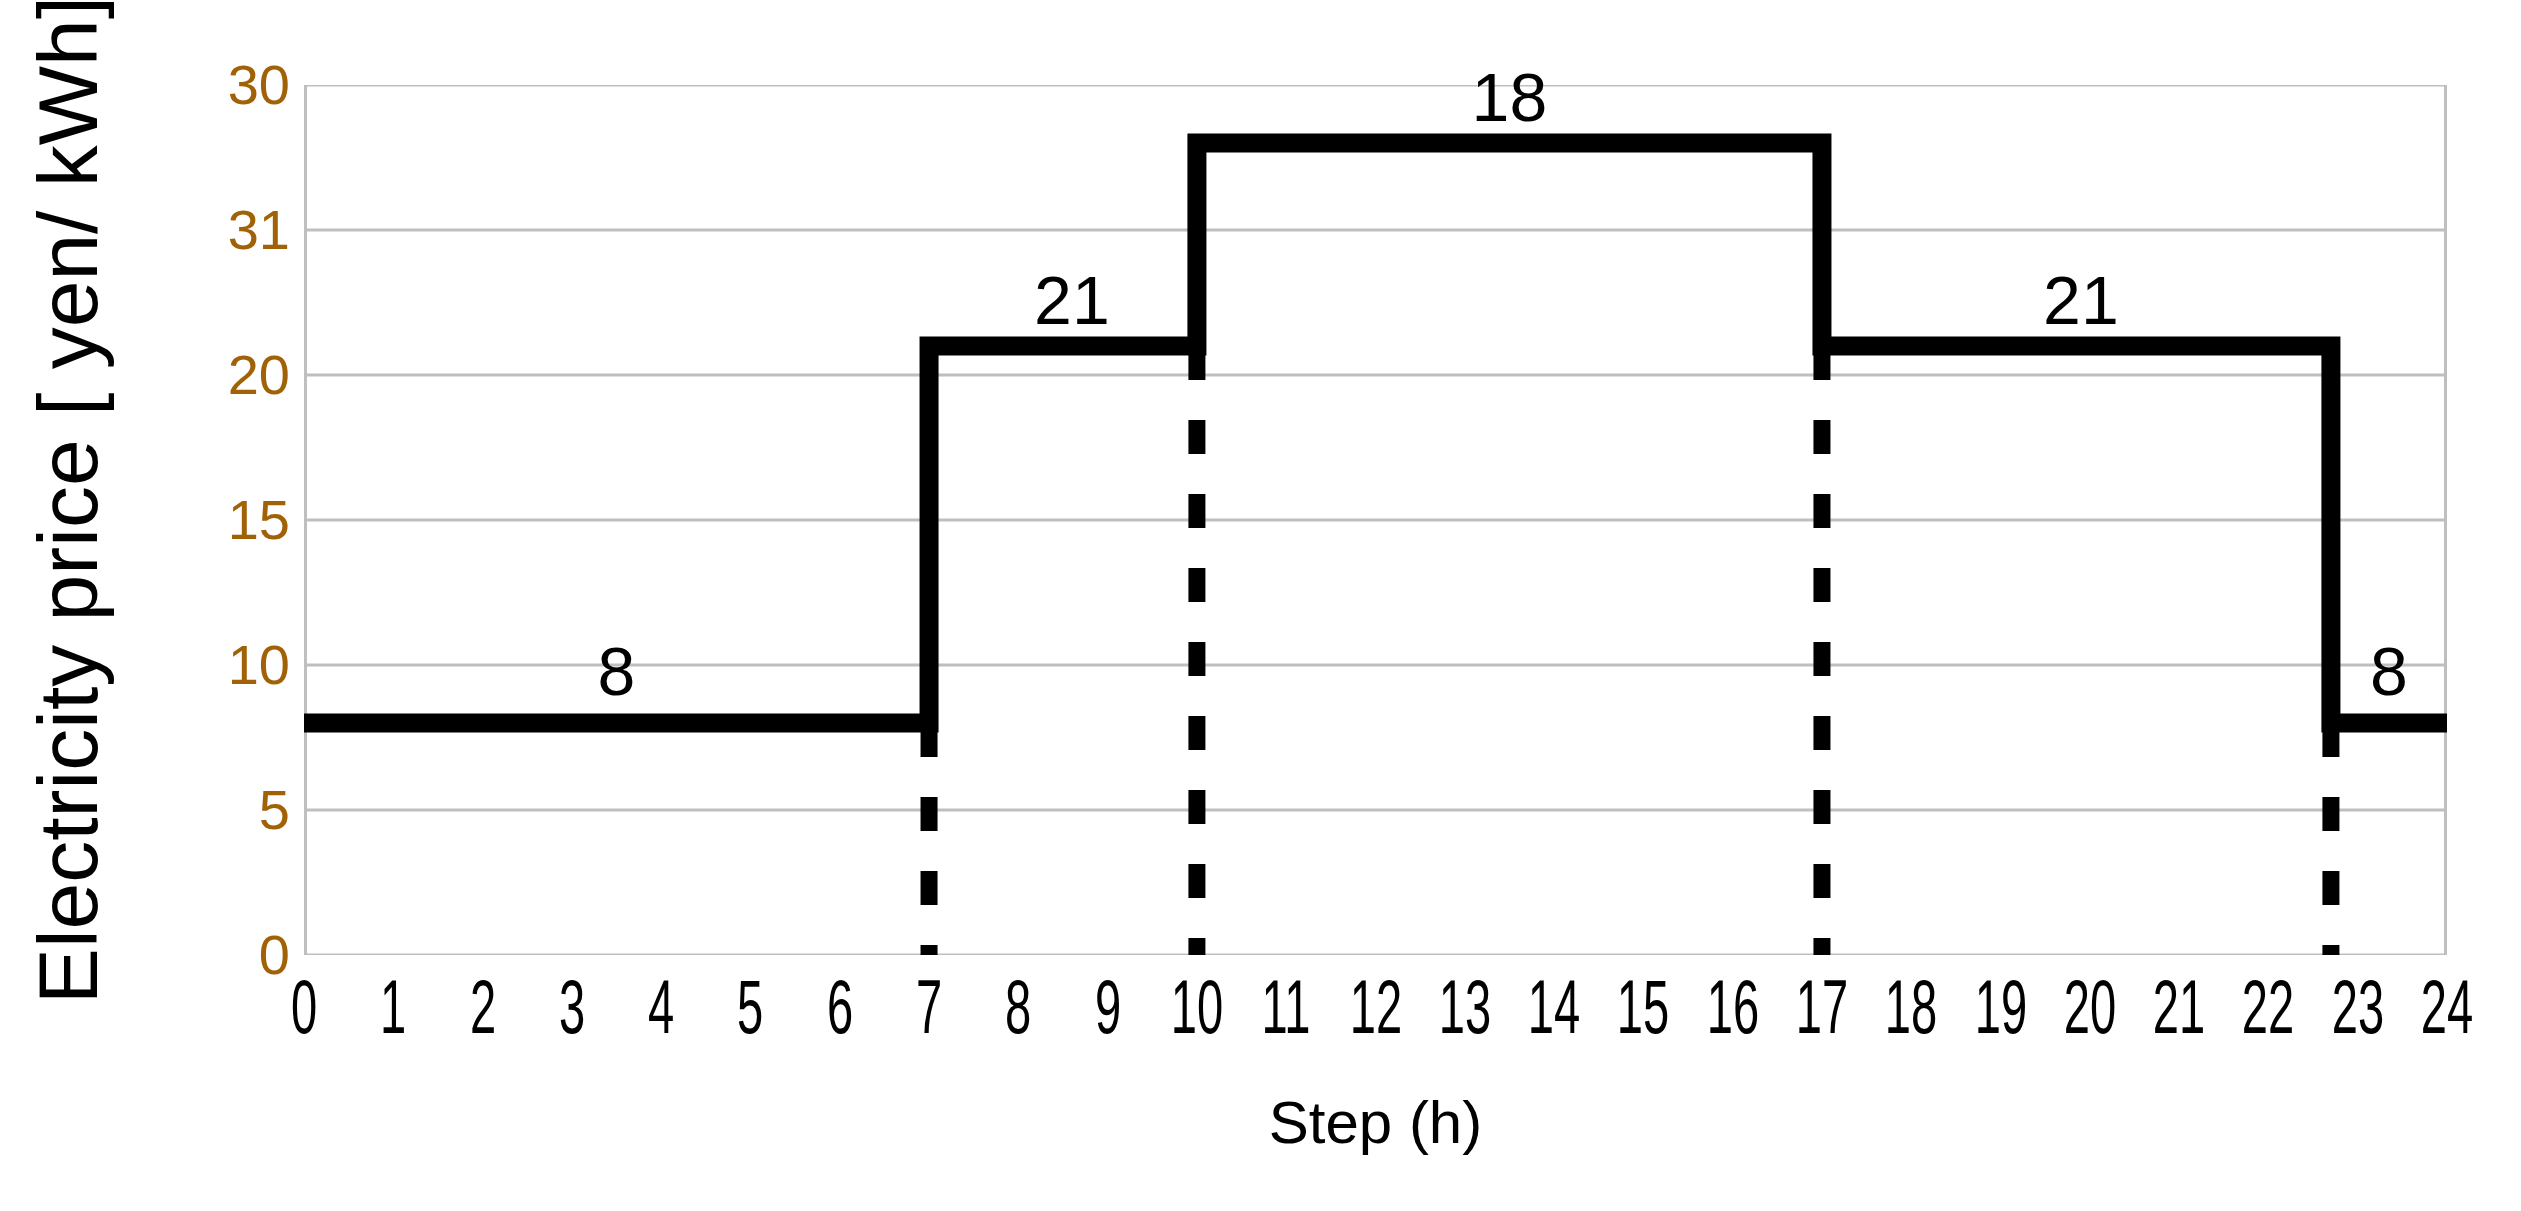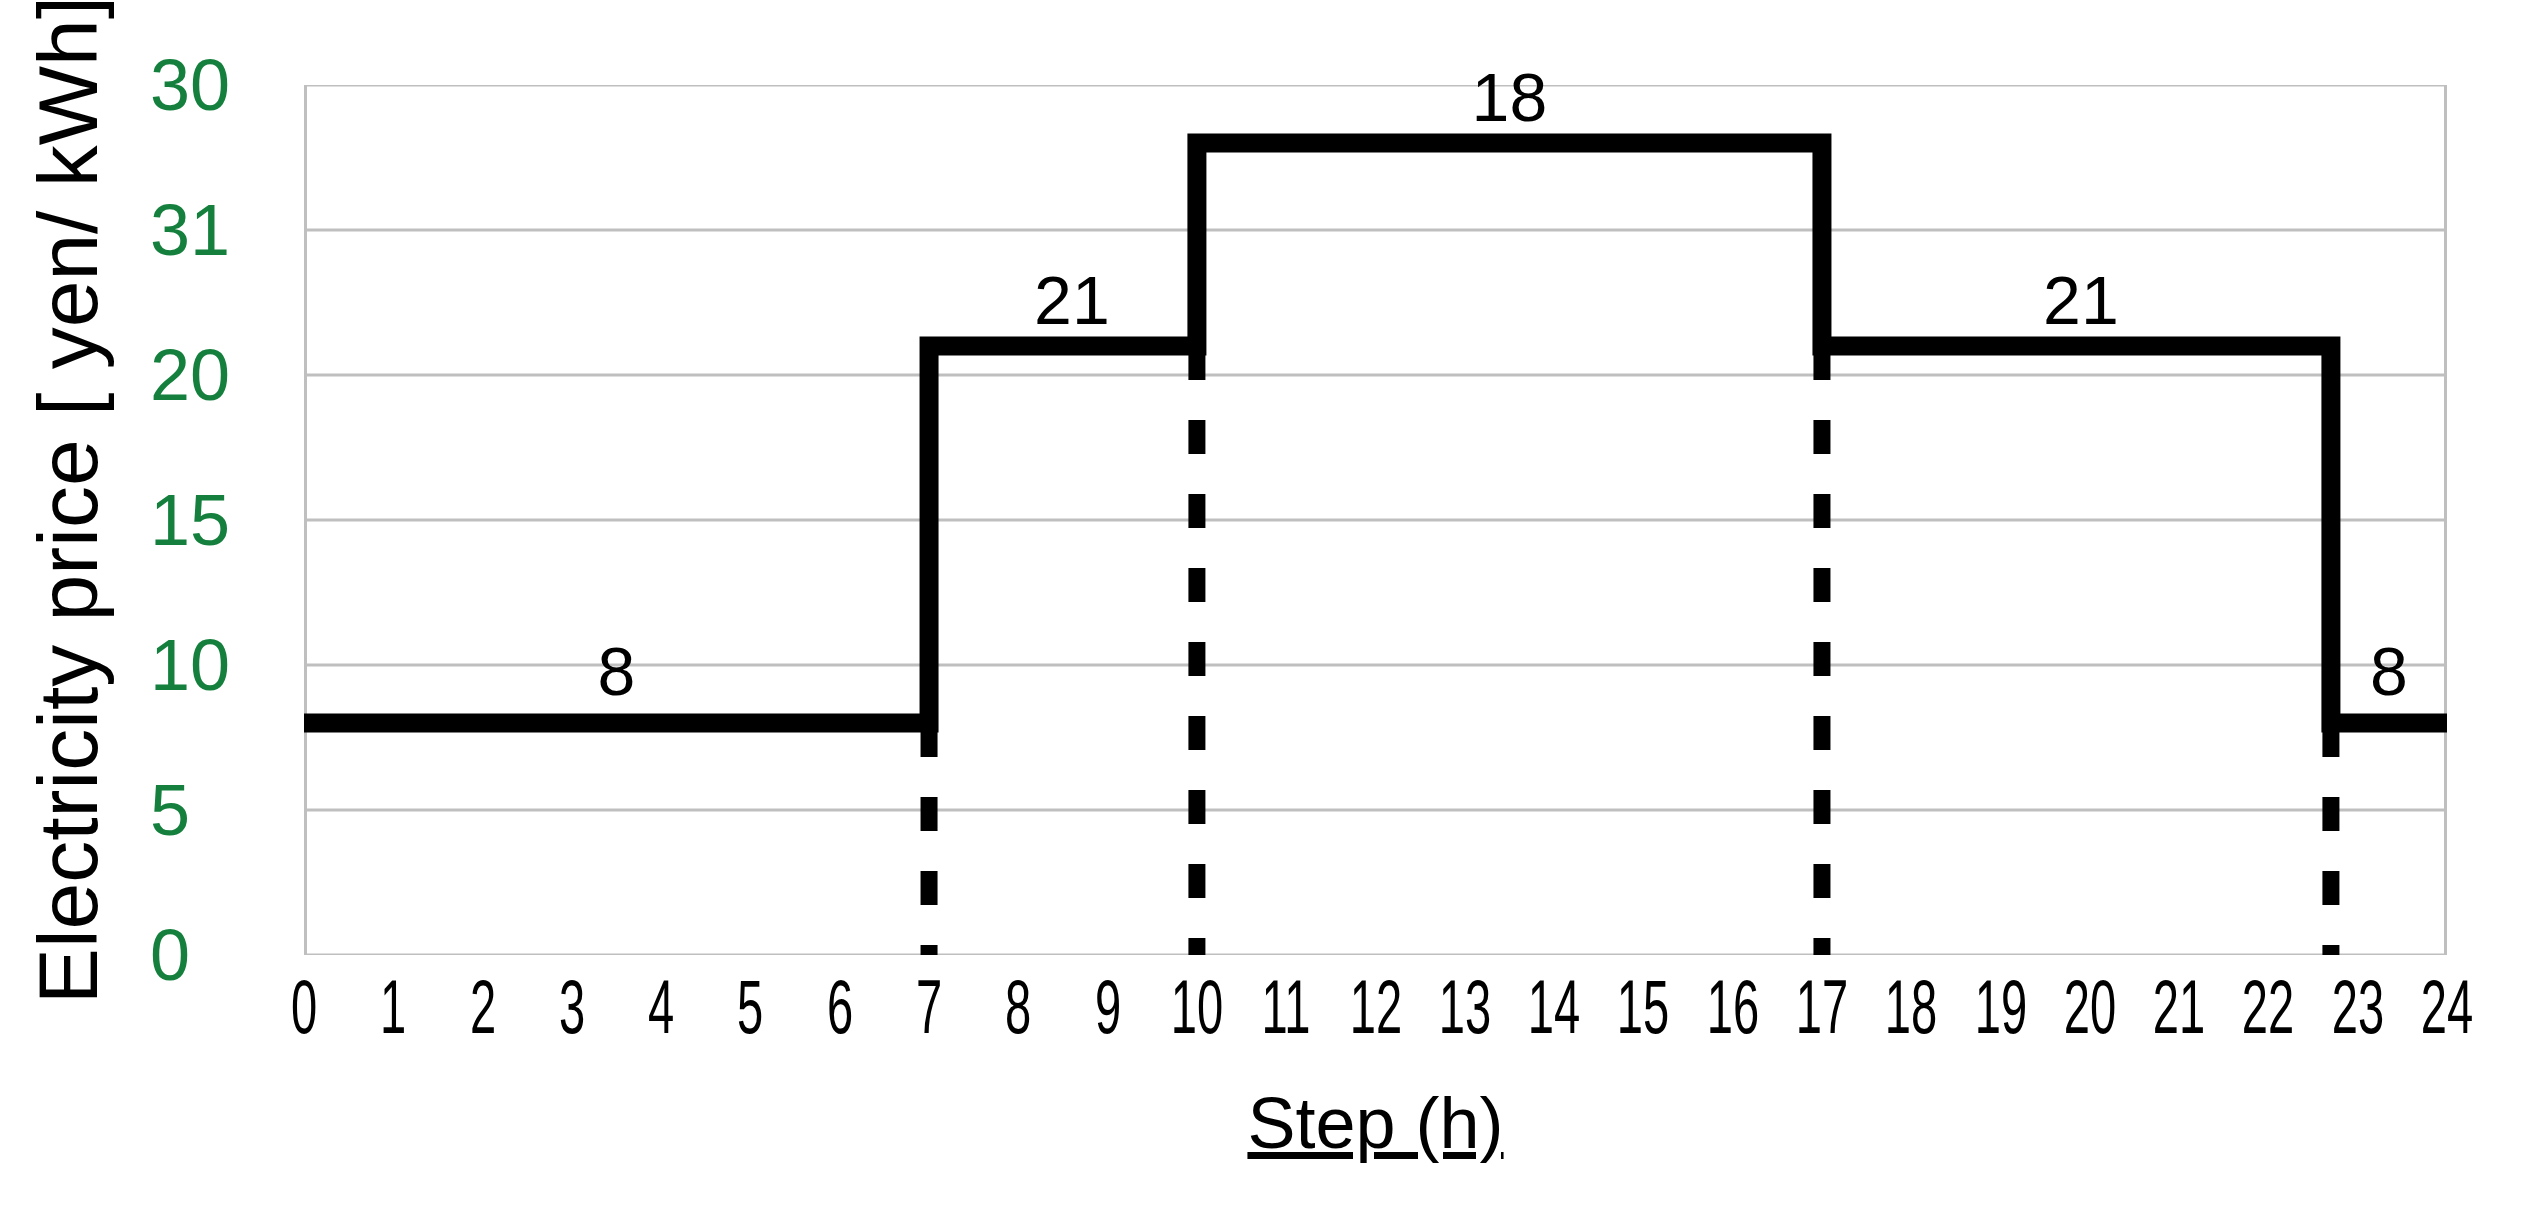--- a/index.html
+++ b/index.html
@@ -32,23 +32,24 @@
     color: #000000;
     white-space: nowrap;
     letter-spacing: 0px;
   }
 
   
   .ytick {
     position: absolute;
     right: 0;
     width: 140px;
-    font-size: 72px;
+    text-align: right;
+    font-size: 56px;
     line-height: 76px;
-    color: #15803d;
+    color: #a16207;
   }
   #yticks {
     position: absolute;
     left: 140px;
     top: 0;
     width: 150px;
     height: 1211px;
   }
 
   
@@ -82,24 +83,23 @@
     transform: scaleX(0.62);
   }
 
   
   #xlabel {
     position: absolute;
     left: 304px;
     top: 1068px;
     width: 2143px;
     text-align: center;
-    font-size: 72px;
+    font-size: 60px;
     line-height: 110px;
     color: #000000;
-    text-decoration: underline;
   }
 
   
   .vallabel {
     position: absolute;
     text-align: center;
     font-size: 68px;
     line-height: 68px;
     color: #000000;
     white-space: nowrap;

